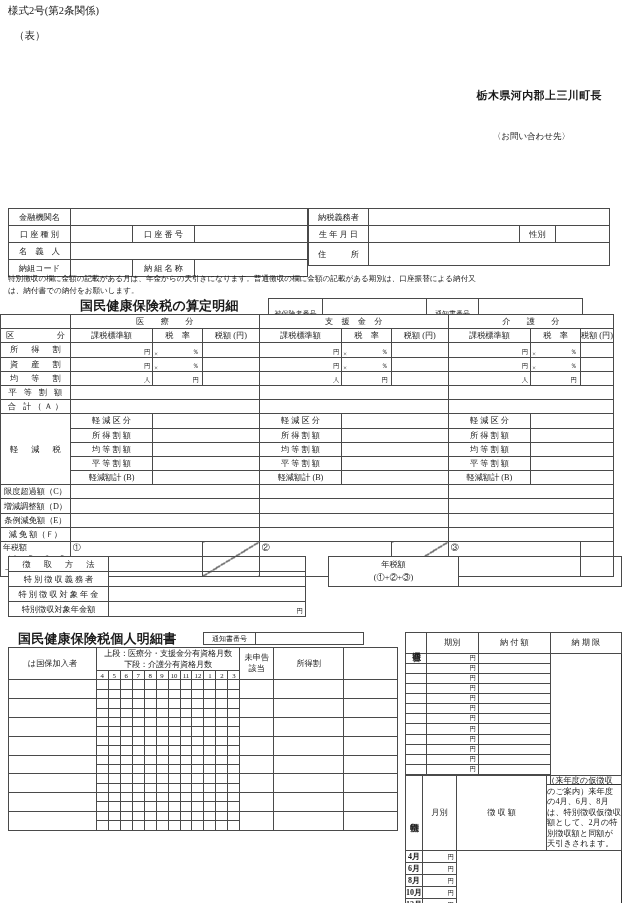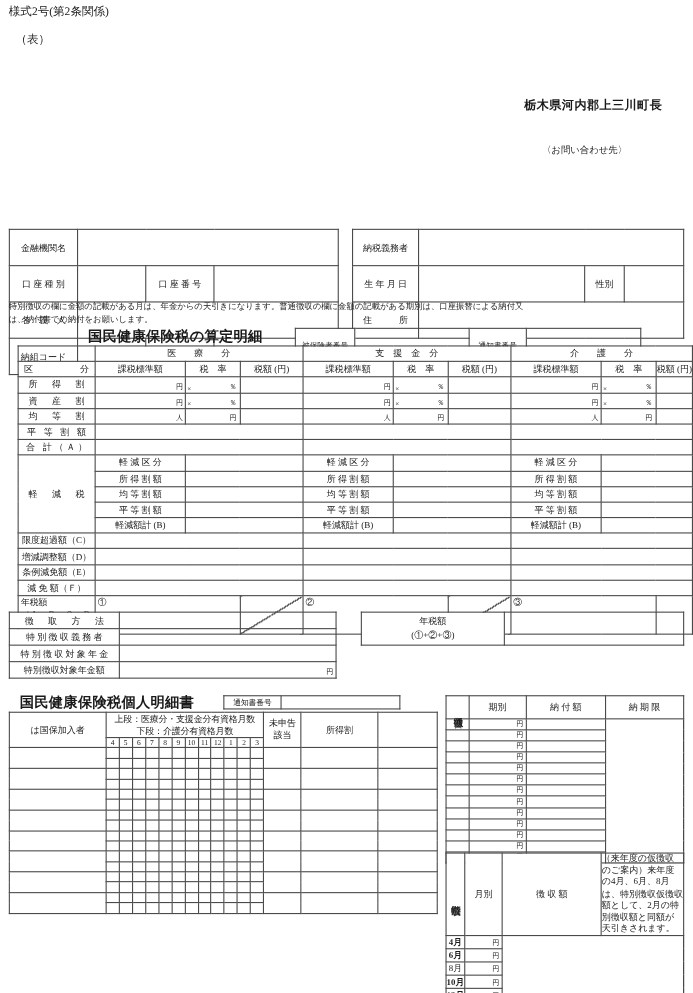--- a/index.html
+++ b/index.html
@@ -36,34 +36,34 @@
   .sp2 { letter-spacing: .30em; text-indent: .30em; }
   .sp3 { letter-spacing: .55em; text-indent: .55em; }
   .tiny { font-size: 6.2px; }
   .vsm  { font-size: 7px; }
   .ctr { text-align: center; }
   .rgt { text-align: right; padding-right: 2px; }
   .thick { border: 1.6px solid #333 !important; }
 
   
   #bank-table  { position: absolute; left: 8px;   top: 208px; width: 300px; }
-  #payer-table { position: absolute; left: 320px; top: 208px; width: 302px; }
-  #bank-table td, #payer-table td { height: 33px; }
+  #payer-table { position: absolute; left: 308px; top: 208px; width: 302px; }
+  #bank-table td, #payer-table td { height: 17px; }
 
   .notice { position: absolute; left: 8px; top: 273px; width: 470px;
             font-size: 7.6px; line-height: 1.55; }
 
   
   .calc-title { position: absolute; left: 80px; top: 297px;
     font-size: 13px; font-weight: bold;
     font-family: "Liberation Sans","DejaVu Sans",sans-serif; letter-spacing: .2px; }
   #calc-no-table { position: absolute; left: 268px; top: 298px; }
   #calc-no-table td { height: 30px; font-size: 7px; }
 
-  #calc-table { position: absolute; left: 16px; top: 314px; width: 614px; }
+  #calc-table { position: absolute; left: 0; top: 314px; width: 614px; }
   #calc-table td { height: 14.2px; }
   .diag { background:
       linear-gradient(to bottom right,
         rgba(0,0,0,0) 0%, rgba(0,0,0,0) calc(50% - .6px),
         #4a4a4a calc(50% - .6px), #4a4a4a calc(50% + .6px),
         rgba(0,0,0,0) calc(50% + .6px), rgba(0,0,0,0) 100%); }
   .unit-cell { position: relative; }
   .u-yen  { position: absolute; right: 2px;  bottom: 0px; font-size: 6.4px; }
   .u-pct  { position: absolute; right: 3px;  bottom: 0px; font-size: 6.4px; }
   .u-nin  { position: absolute; right: 2px;  bottom: 0px; font-size: 6.4px; }
@@ -822,21 +822,21 @@
             <span class="u-yen">円</span>
           </td>
         </tr>
         <tr>
           <td class="ctr" style="font-weight: bold; font-size: 8px;">6月</td>
           <td class="rgt" style="position: relative;">
             <span class="u-yen">円</span>
           </td>
         </tr>
         <tr>
-          <td class="ctr" style="font-weight: normal; font-size: 8px;">8月</td>
+          <td class="ctr" style="font-weight: bold; font-size: 8px;">8月</td>
           <td class="rgt" style="position: relative;">
             <span class="u-yen">円</span>
           </td>
         </tr>
         <tr>
           <td class="ctr" style="font-weight: bold; font-size: 8px;">10月</td>
           <td class="rgt" style="position: relative;">
             <span class="u-yen">円</span>
           </td>
         </tr>

